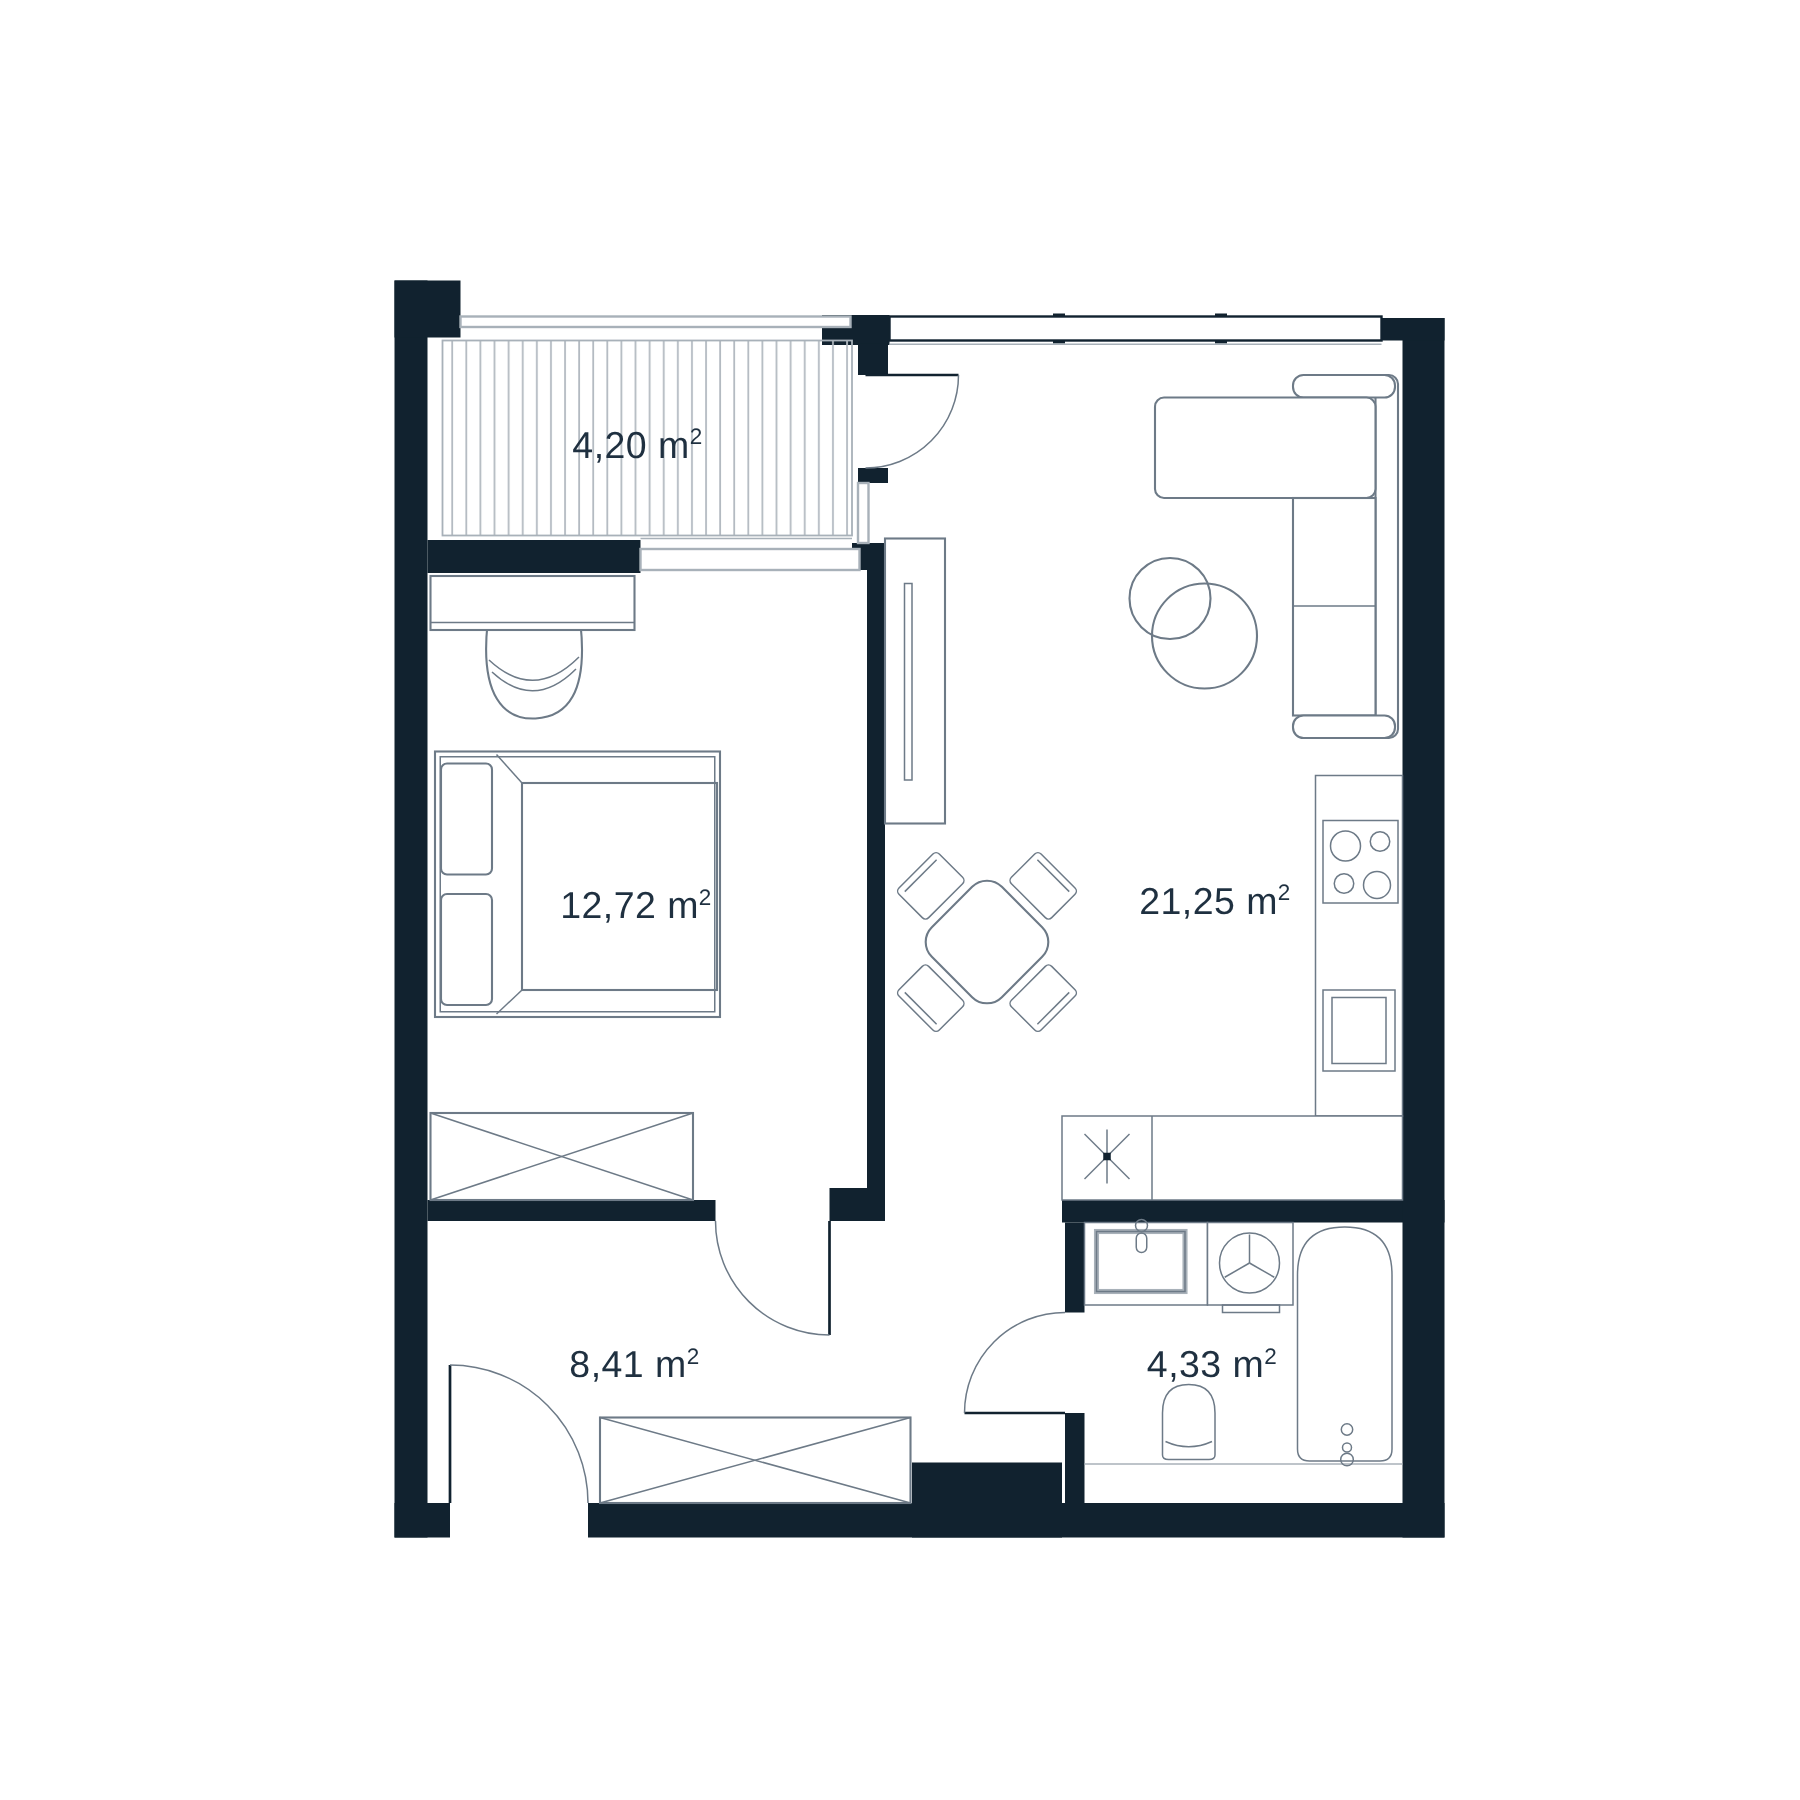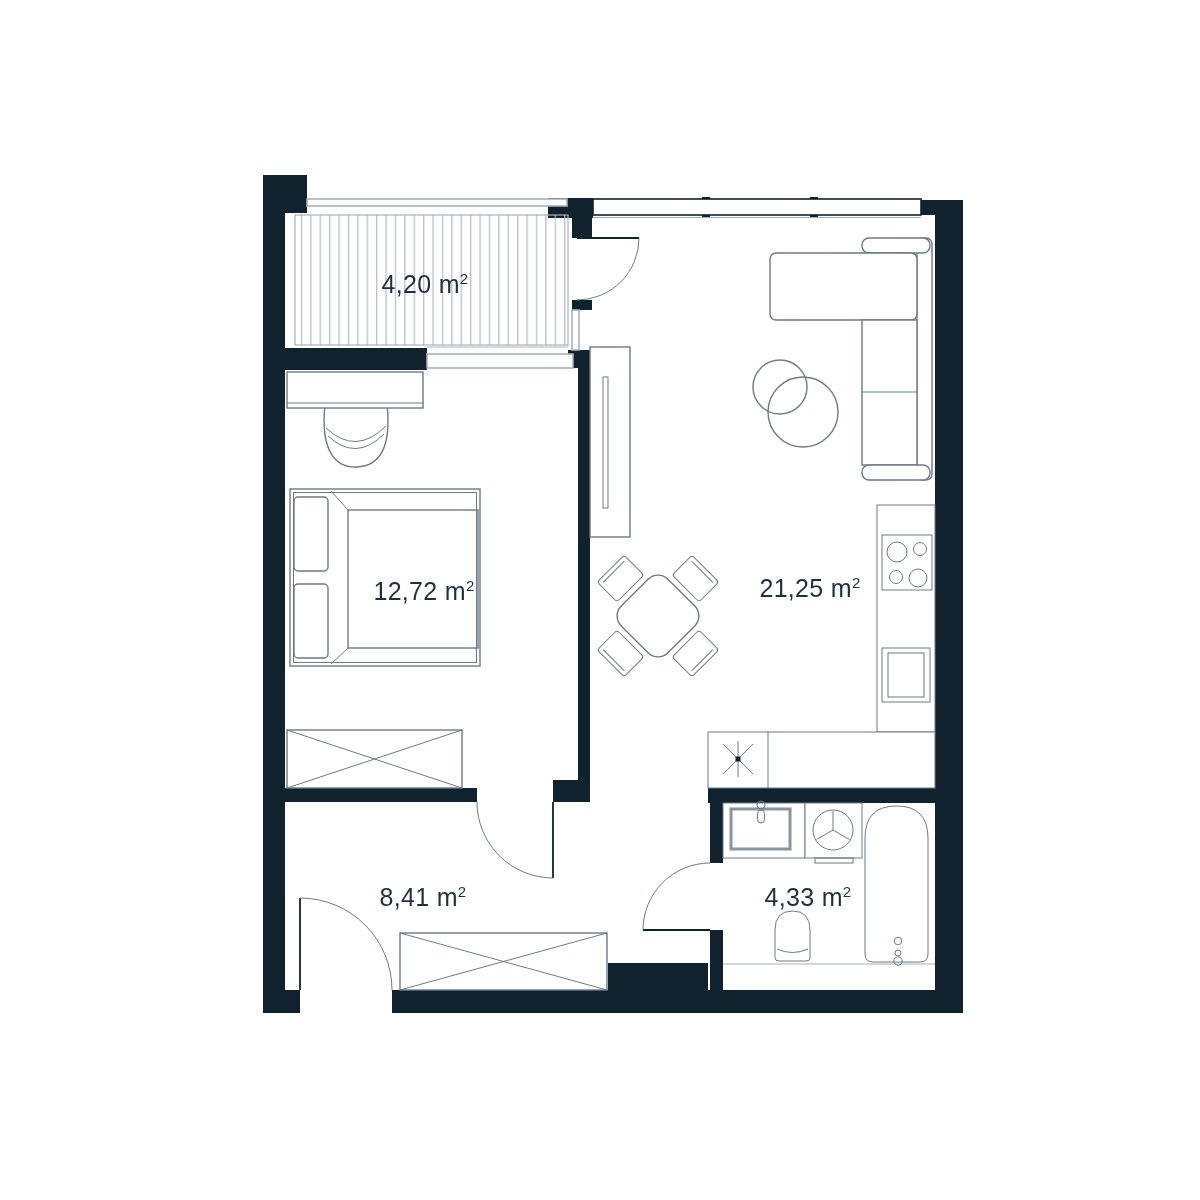--- a/index.html
+++ b/index.html
@@ -1,17 +1,17 @@
 <!DOCTYPE html>
 <html style="--background: #ffffff; --wall: #11222f; --furniture-line: #6d7a87; --light-line: #a8b1b9; --stripe: #b3bac1; --text: #1f3040;"><head>
 <meta charset="utf-8">
 <style>
   html,body{margin:0;padding:0;background:#fff;}
   .stage{position:relative;width:1200px;height:1184px;background:var(--background,#fff);
-         font-family:"Liberation Sans",sans-serif;}
+         font-family:"Liberation Sans",sans-serif;margin-top:12px;}
   svg{display:block;}
   .wall{fill:var(--wall,#11222f);stroke:none;}
   .fline{fill:none;stroke:var(--furniture-line,#6d7a87);stroke-width:1.4;}
   .ffill{fill:#fff;stroke:var(--furniture-line,#6d7a87);stroke-width:1.4;}
   .thin{stroke-width:1;}
   .light{stroke:var(--light-line,#aab2ba);}
   .sill{fill:#fff;stroke:var(--light-line,#9aa4ad);stroke-width:1.6;}
   .winband{fill:#fff;stroke:var(--wall,#11222f);stroke-width:1.6;}
   .leaf{fill:none;stroke:var(--wall,#11222f);stroke-width:1.8;}
   .arc{fill:none;stroke:var(--furniture-line,#6d7a87);stroke-width:1;}

